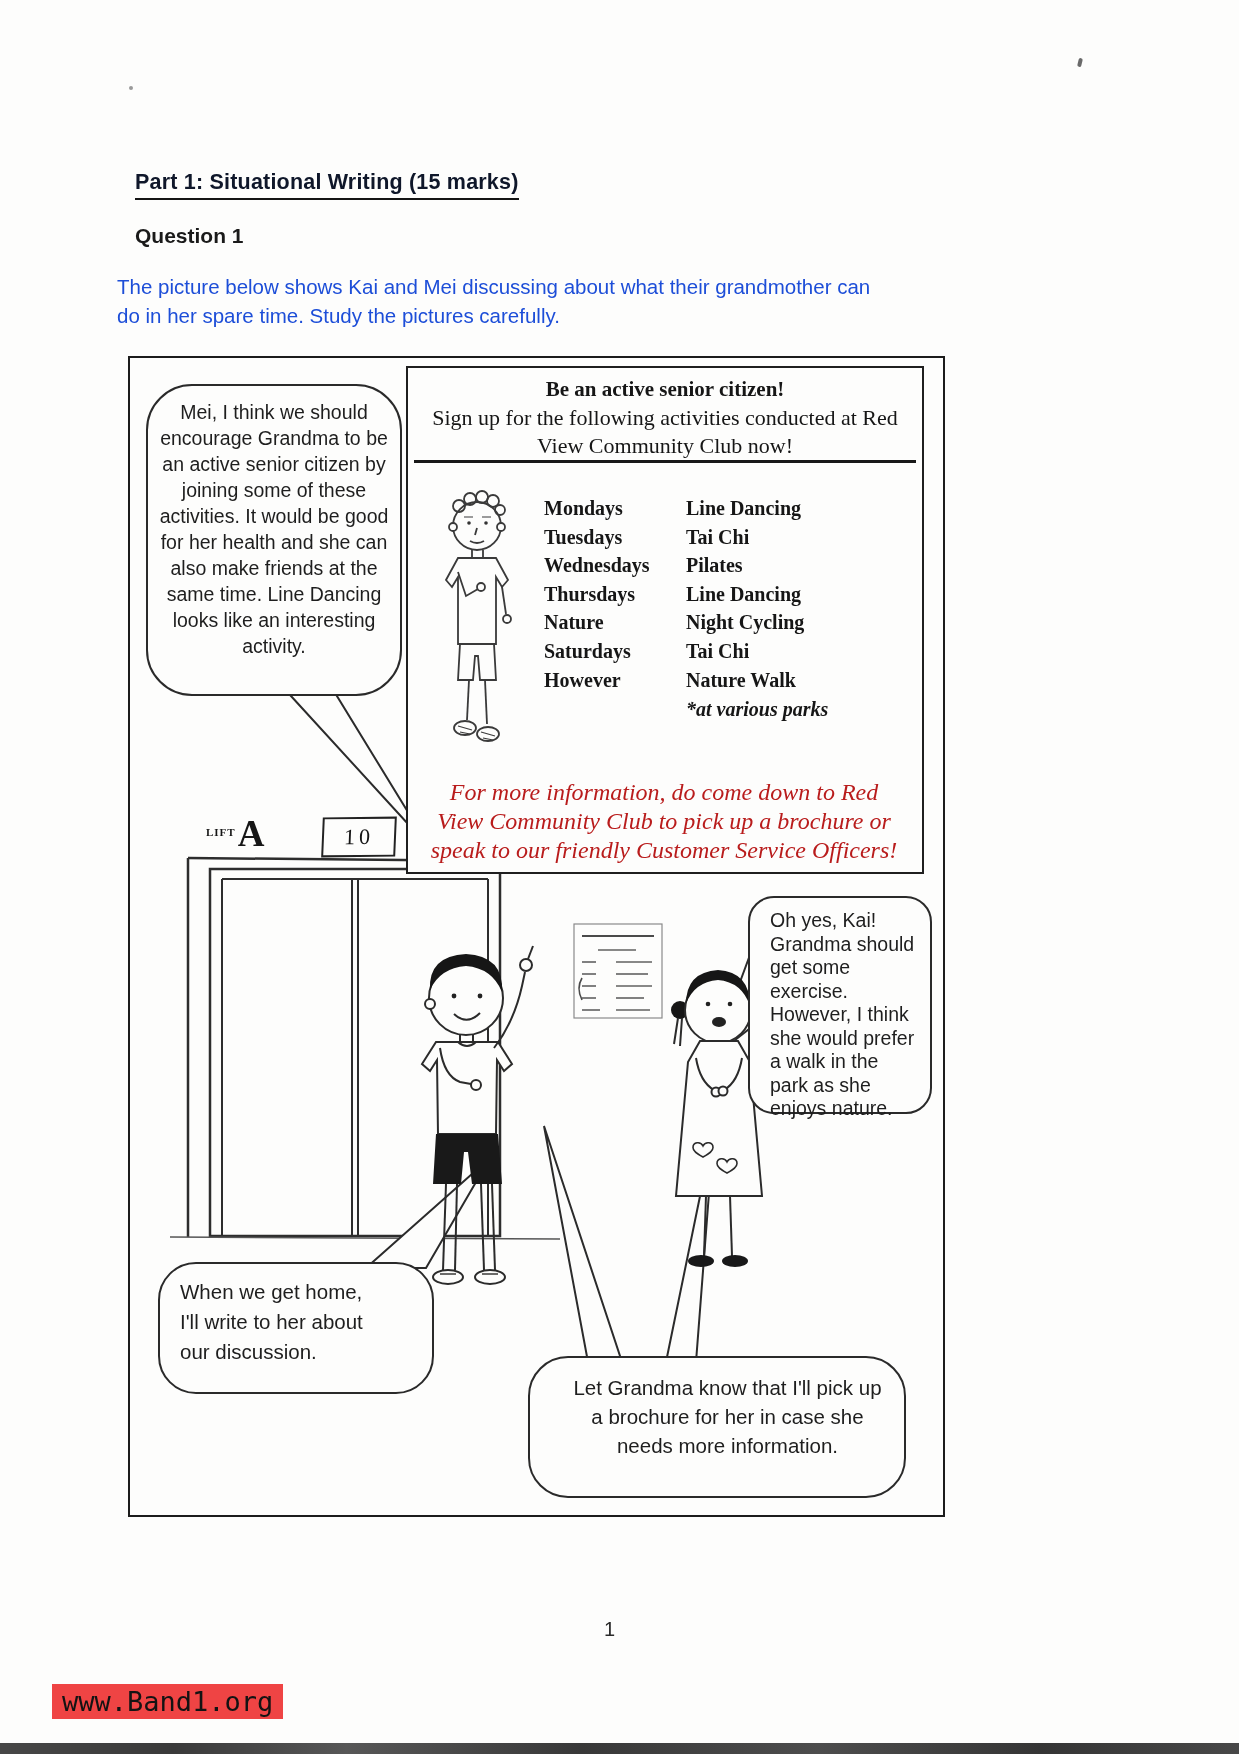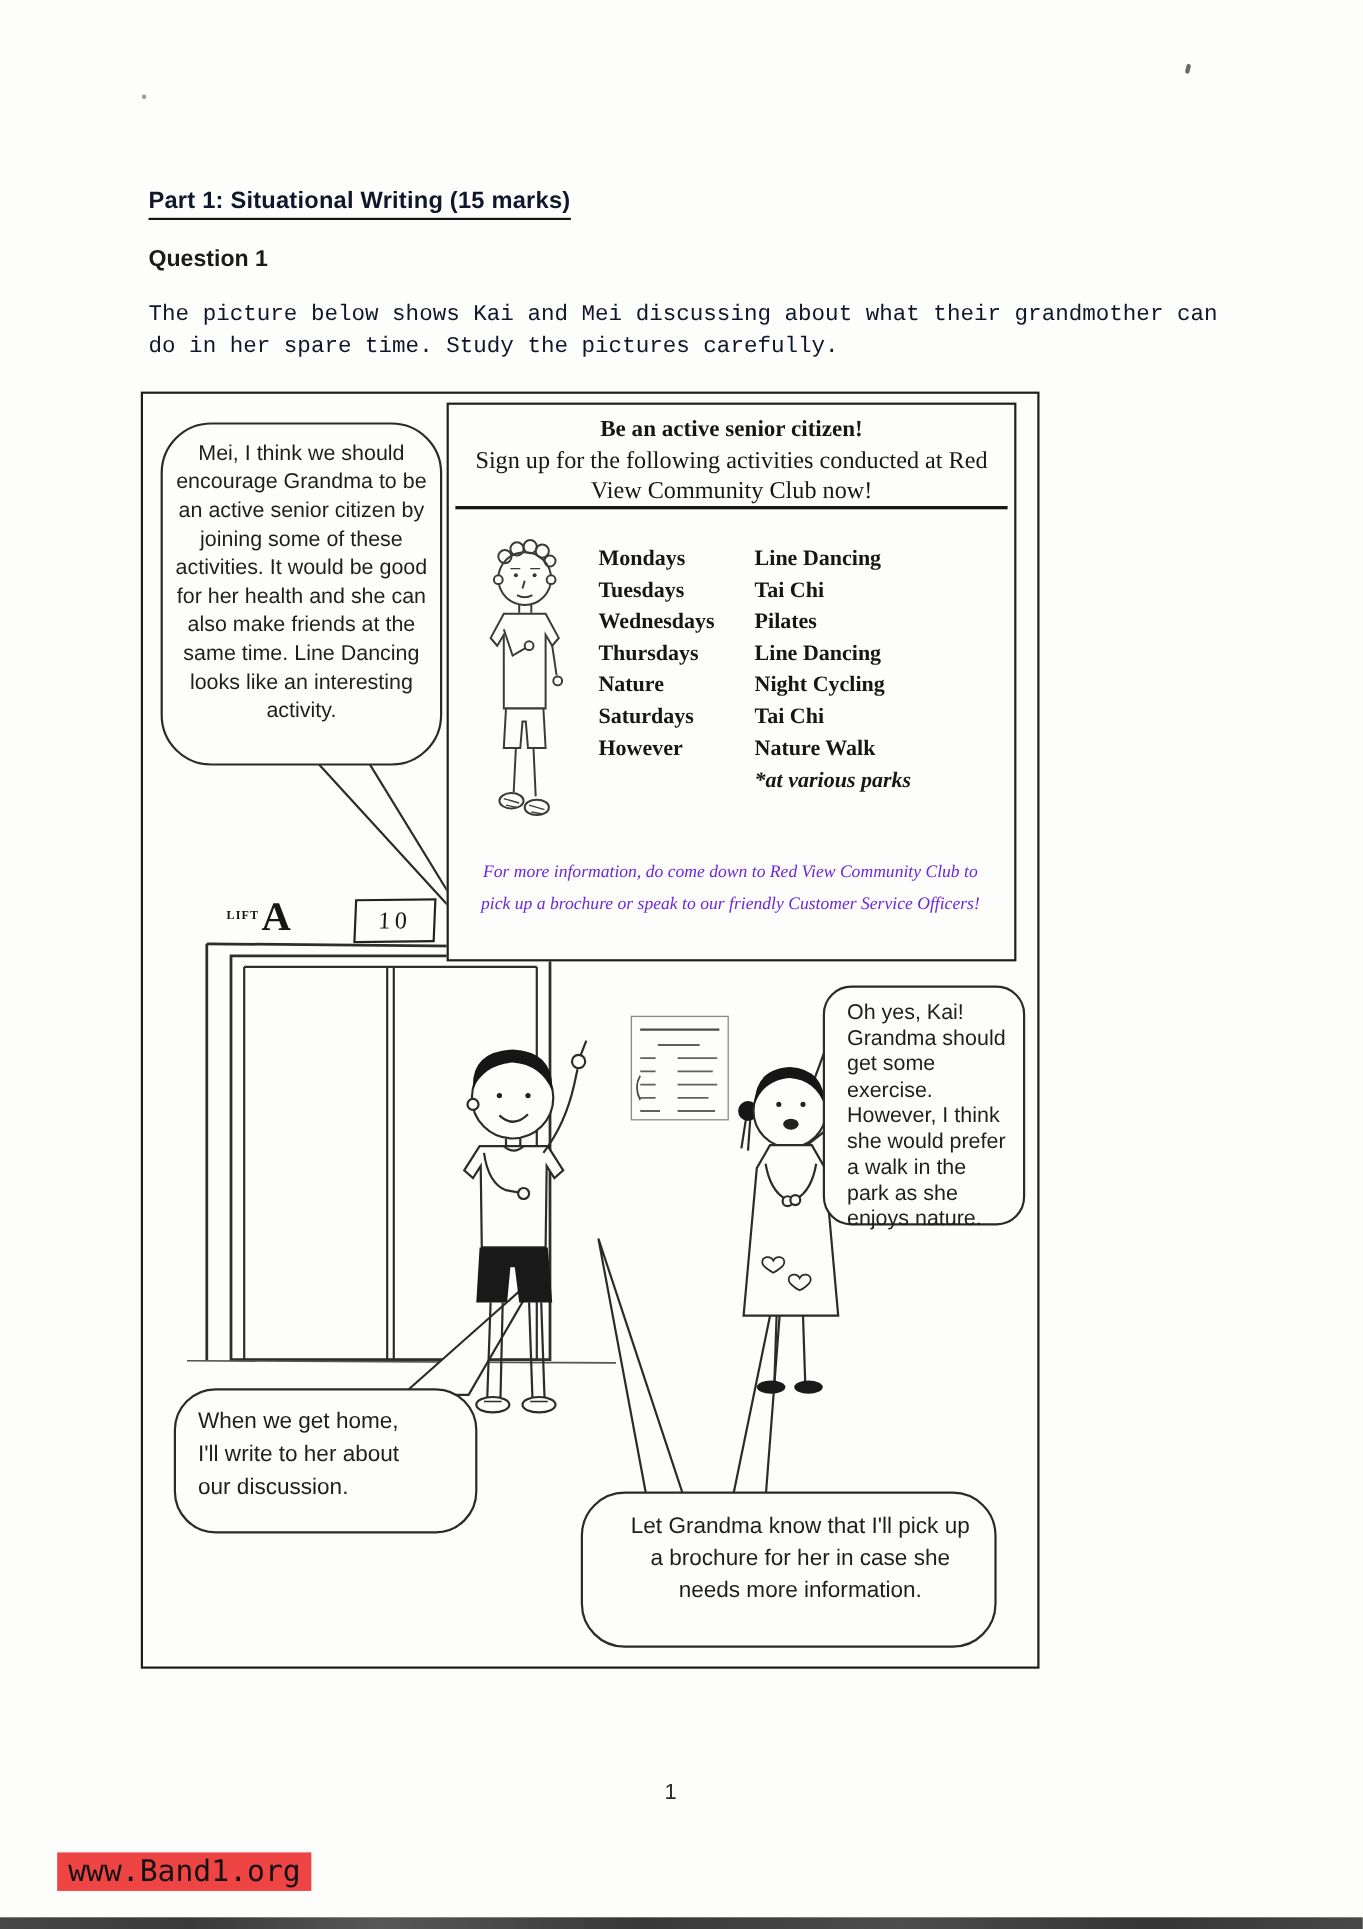--- a/index.html
+++ b/index.html
@@ -7,21 +7,21 @@
     position:relative;width:1239px;height:1754px;background:#fdfdfc;
     font-family:"Liberation Sans",sans-serif;color:#1d1d1d;overflow:hidden;
     filter:blur(0.25px);
   }
   
   .part-title{
     position:absolute;left:135px;top:170px;font-size:21.5px;font-weight:bold;
     border-bottom:2.5px solid #141414;padding-bottom:3px;letter-spacing:.2px;color:#0f172a;
   }
   .question-label{position:absolute;left:135px;top:224px;font-size:21px;font-weight:bold;color:#1a1a1a;}
-  .instructions{position:absolute;left:135px;top:272px;font-size:20.5px;line-height:29px;color:#0f172a;font-family:Liberation Mono, monospace;}
+  .instructions{position:absolute;left:117px;top:272px;font-size:20.5px;line-height:29px;color:#1d4ed8;}
   
   .figure-frame{
     position:absolute;left:128px;top:356px;width:813px;height:1157px;
     border:2.5px solid #1c1c1c;background:#fdfdfc;
   }
   .scene-svg{position:absolute;left:0;top:0;width:813px;height:1157px;z-index:1;}
   
   .bubble{
     position:absolute;z-index:2;background:#fdfdfc;border:2px solid #2a2a2a;
     color:#1e1e1e;box-sizing:border-box;
@@ -51,21 +51,21 @@
   .poster-title{position:absolute;left:0;right:0;top:9px;text-align:center;font-size:21px;font-weight:bold;}
   .poster-subtitle{position:absolute;left:6px;right:6px;top:36px;text-align:center;font-size:22px;line-height:28px;}
   .poster-divider{position:absolute;left:6px;right:6px;top:92px;border-top:3px solid #181818;}
   .oldman-svg{position:absolute;left:14px;top:116px;width:110px;height:272px;}
   .schedule{position:absolute;left:136px;top:126px;font-size:20px;font-weight:bold;}
   .sched-row{display:flex;height:28.6px;line-height:28.6px;}
   .sched-day{width:142px;}
   .sched-note{position:absolute;left:278px;top:327px;height:28px;line-height:28px;
     font-size:20px;font-weight:bold;font-style:italic;}
   .poster-footer{position:absolute;left:20px;top:410px;width:472px;text-align:center;
-    font-size:16px;font-style:italic;line-height:29px;color:#6d28d9;}
+    font-size:24px;font-style:italic;line-height:29px;color:#b91c1c;}
   
   .lift-sign{position:absolute;left:76px;top:458px;z-index:2;display:flex;align-items:center;
     font-family:"Liberation Serif",serif;color:#161616;}
   .lift-word{font-size:11px;font-weight:bold;letter-spacing:1px;padding-bottom:4px;}
   .lift-letter{font-size:37px;line-height:36px;font-weight:bold;margin-left:2px;}
   .floor-box{
     position:absolute;left:192px;top:459px;width:74px;height:40px;z-index:2;background:#fdfdfc;
     border:2.5px solid #222;box-sizing:border-box;transform:skewX(-3deg) rotate(-0.6deg);
     display:flex;align-items:center;justify-content:center;
     font-family:"Liberation Serif",serif;font-size:22px;letter-spacing:4px;color:#161616;

